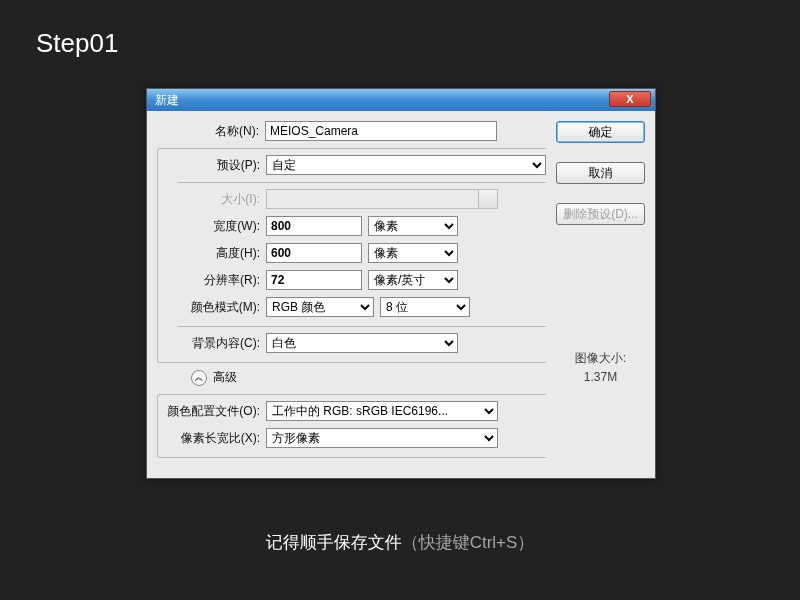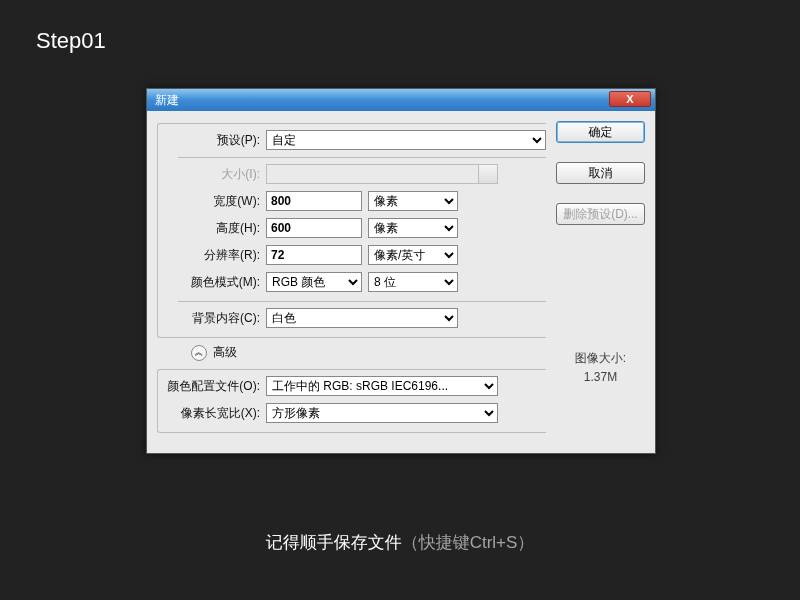--- a/index.html
+++ b/index.html
@@ -8,21 +8,21 @@
     background: #222;
     font-family: "Microsoft YaHei", "SimSun", Arial, sans-serif;
     font-size: 12px;
     position: relative;
     overflow: hidden;
   }
   .step-label {
     position: absolute;
     top: 28px; left: 36px;
     color: #fff;
-    font-size: 22px;
+    font-size: 26px;
     font-weight: 300;
   }
   .dialog {
     position: absolute;
     top: 88px; left: 146px;
     width: 510px;
     background: #eaeaea;
     border: 1px solid #555;
     box-shadow: 0 0 8px rgba(0,0,0,.5);
   }
@@ -70,21 +70,21 @@
     font-size: 12px;
     padding: 0 4px;
     font-family: inherit;
   }
   input.text { }
   select.sel { padding: 0 1px; }
   .sel-wide { width: 280px; }
   .txt-name { width: 232px; }
   .txt-num { width: 96px; font-weight: bold; }
   .sel-unit { width: 90px; margin-left: 6px; }
-  .sel-mode { width: 96px; }
+  .sel-mode { width: 108px; }
   .sel-bits { width: 90px; margin-left: 6px; }
   .group {
     border: 1px solid #bcbcbc;
     border-right: none;
     padding: 6px 0 2px 0;
     margin: 2px 0 6px 0;
     border-radius: 3px 0 0 3px;
   }
   .group-noleft { border-left: none; border-radius: 0; }
   .adv-row {
@@ -164,20 +164,24 @@
 <div class="dialog">
   <div class="titlebar">
     <span class="titlebar-text">新建</span>
     <div class="close-btn">
       <span>X</span>
     </div>
   </div>
   <div class="dialog-body">
     <div class="left-col">
 
+      <div class="row">
+        <div class="lbl">名称(N):</div>
+        <input class="text txt-name" value="MEIOS_Camera" style="">
+      </div>
 
       <div class="group">
         <div class="row">
           <div class="lbl">预设(P):</div>
           <select class="sel sel-wide">
             <option>自定</option>
           </select>
         </div>
 
         <div class="group group-noleft" style="margin-left:20px;margin-top:7px;">

